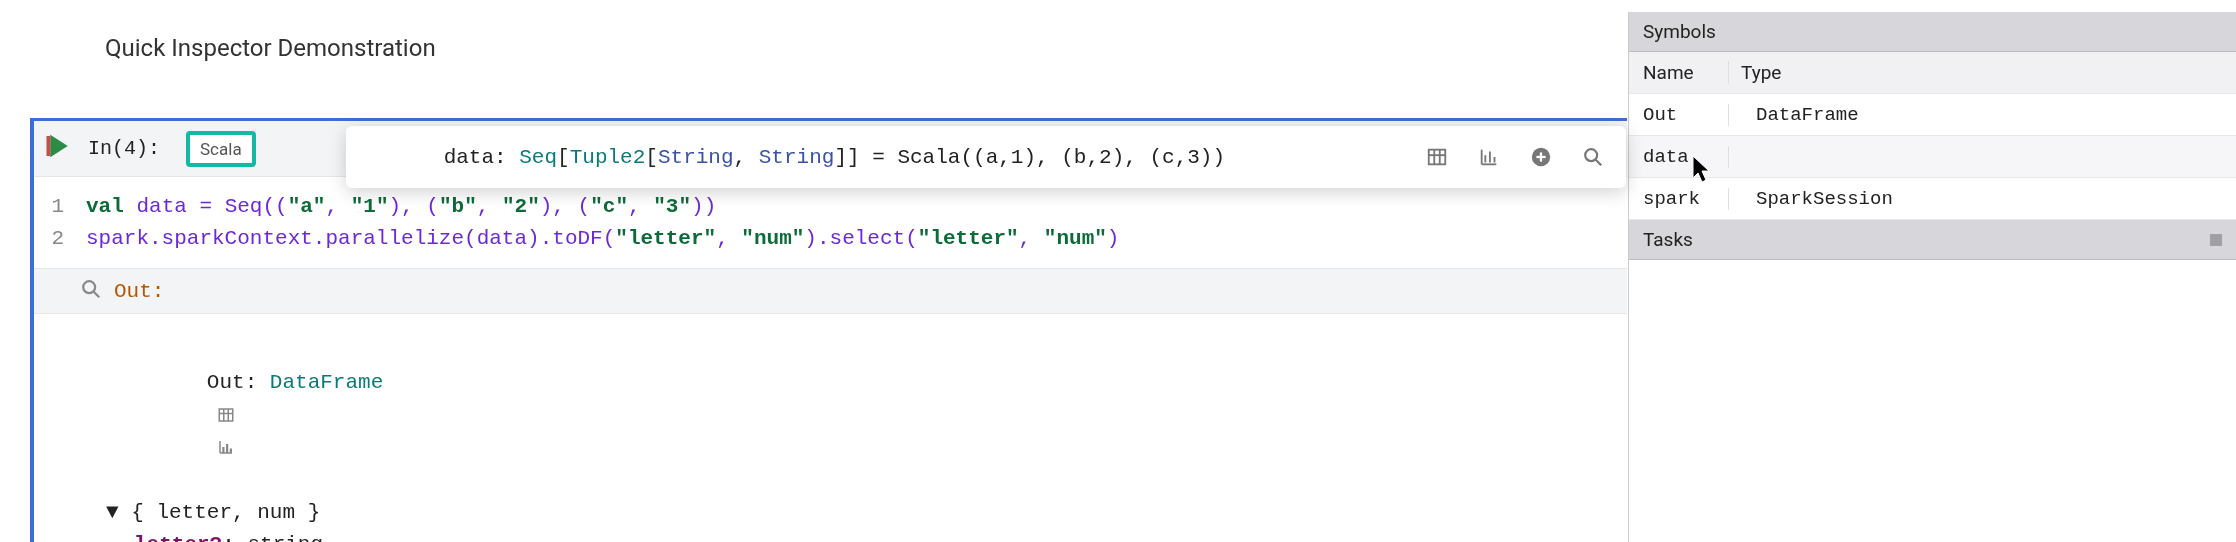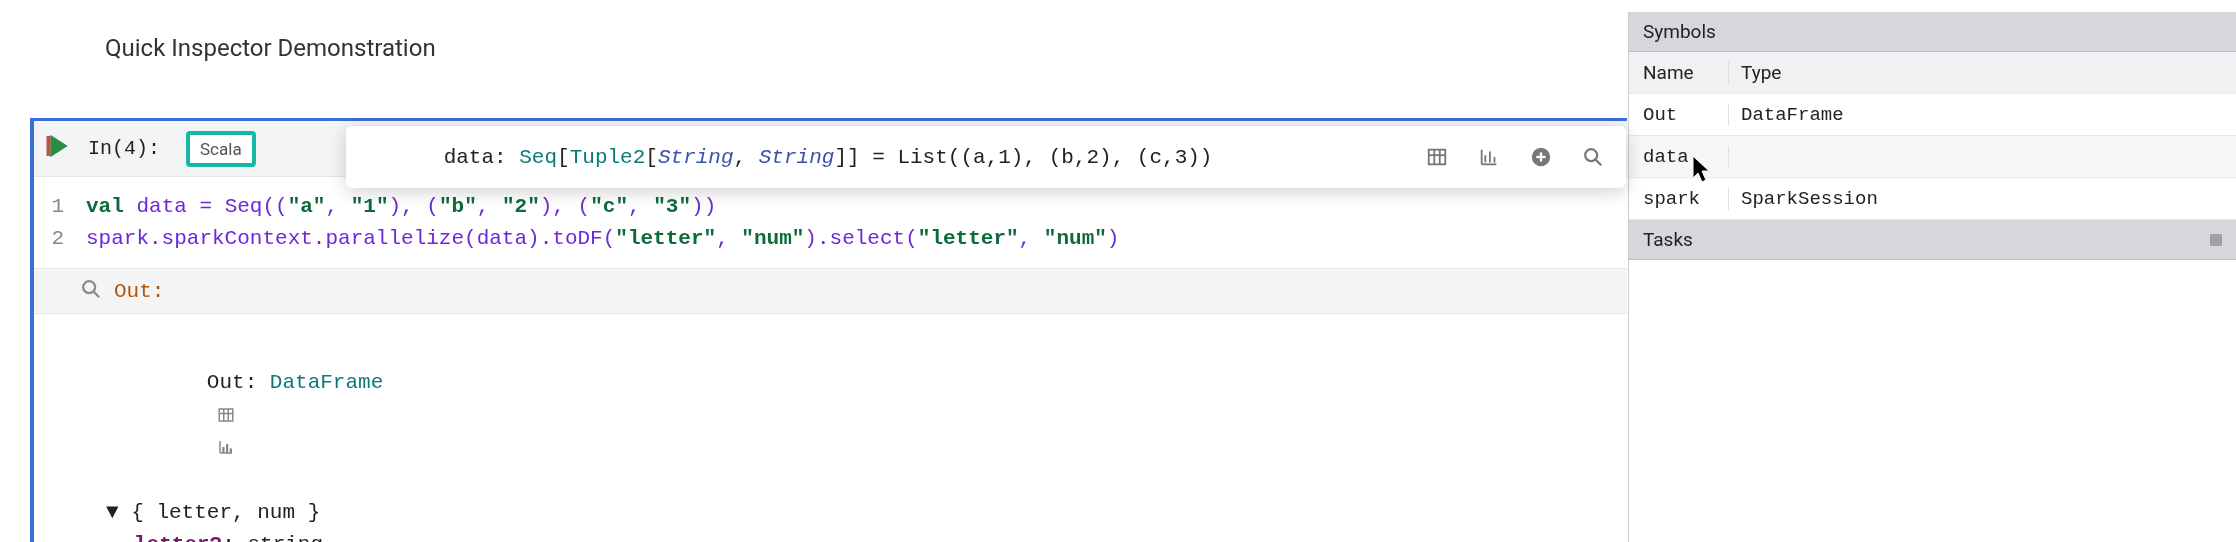--- a/index.html
+++ b/index.html
@@ -6,21 +6,21 @@
   body {
     font-family: -apple-system, BlinkMacSystemFont, "Segoe UI", Roboto, sans-serif;
     font-size: 14px;
     background: #fff;
     color: #222;
     width: 2236px;
     height: 542px;
     overflow: hidden;
     position: relative;
   }
-  .mono { font-family: "SF Mono", Menlo, Consolas, "Courier New", monospace; }
+  .mono { font-family: "SF Mono", Menlo, Consolas, "Courier New", monospace; gap: 15px; }
 
   
   .main {
     position: absolute;
     left: 12px;
     top: 0;
     width: 1615px;
     height: 542px;
   }
   .sidebar {
@@ -137,21 +137,21 @@
     padding: 0 22px;
     font-size: 21px;
     gap: 10px;
     z-index: 10;
   }
   .popover .expr { flex: 0 0 auto; white-space: pre; }
   .popover .spacer { flex: 1 1 auto; }
   .pop-icons { display: flex; align-items: center; gap: 30px; color: #777; }
   .pop-icons .icon { display: inline-flex; cursor: pointer; }
   .typecolor { color: #0b7a7a; }
-  .typecolor2 { color: #3a52a8; font-style: italic; }
+  .typecolor2 { color: #3a52a8; }
 
   
   .panel-header {
     background: #d7d7db;
     height: 40px;
     display: flex;
     align-items: center;
     padding: 0 14px;
     font-size: 19px;
     border-bottom: 1px solid #bcbcc0;
@@ -247,21 +247,21 @@
       <div class="out-line">▼ { letter, num }</div>
       <div id="schema-fields">
           <div class="out-line" style="padding-left: 28px;"><span class="field">letter?</span><span>: string</span></div>
         </div>
     </div>
 
   </div>
 
   <div class="popover mono">
     <span class="expr">
-      <span>data</span><span>: </span><span class="typecolor">Seq</span><span>[</span><span class="typecolor">Tuple2</span><span>[</span><span class="typecolor2">String</span><span>, </span><span class="typecolor2">String</span><span>]]</span><span> = List((a,1), (b,2), (c,3))</span>
+      <span>data</span><span>: </span><span class="typecolor">Seq</span><span>[</span><span class="typecolor">Tuple2</span><span>[</span><span class="typecolor2">String</span><span>, </span><span class="typecolor2">String</span><span>]]</span><span> = Scala((a,1), (b,2), (c,3))</span>
     </span>
     <span class="spacer"></span>
     <span class="pop-icons">
       <span class="icon">
           <svg width="22" height="22" viewBox="0 0 24 24" fill="none" stroke="#777" stroke-width="2">
             <rect x="3" y="4" width="18" height="16"></rect>
             <line x1="3" y1="10" x2="21" y2="10"></line>
             <line x1="9" y1="4" x2="9" y2="20"></line>
             <line x1="15" y1="4" x2="15" y2="20"></line>
           </svg>

